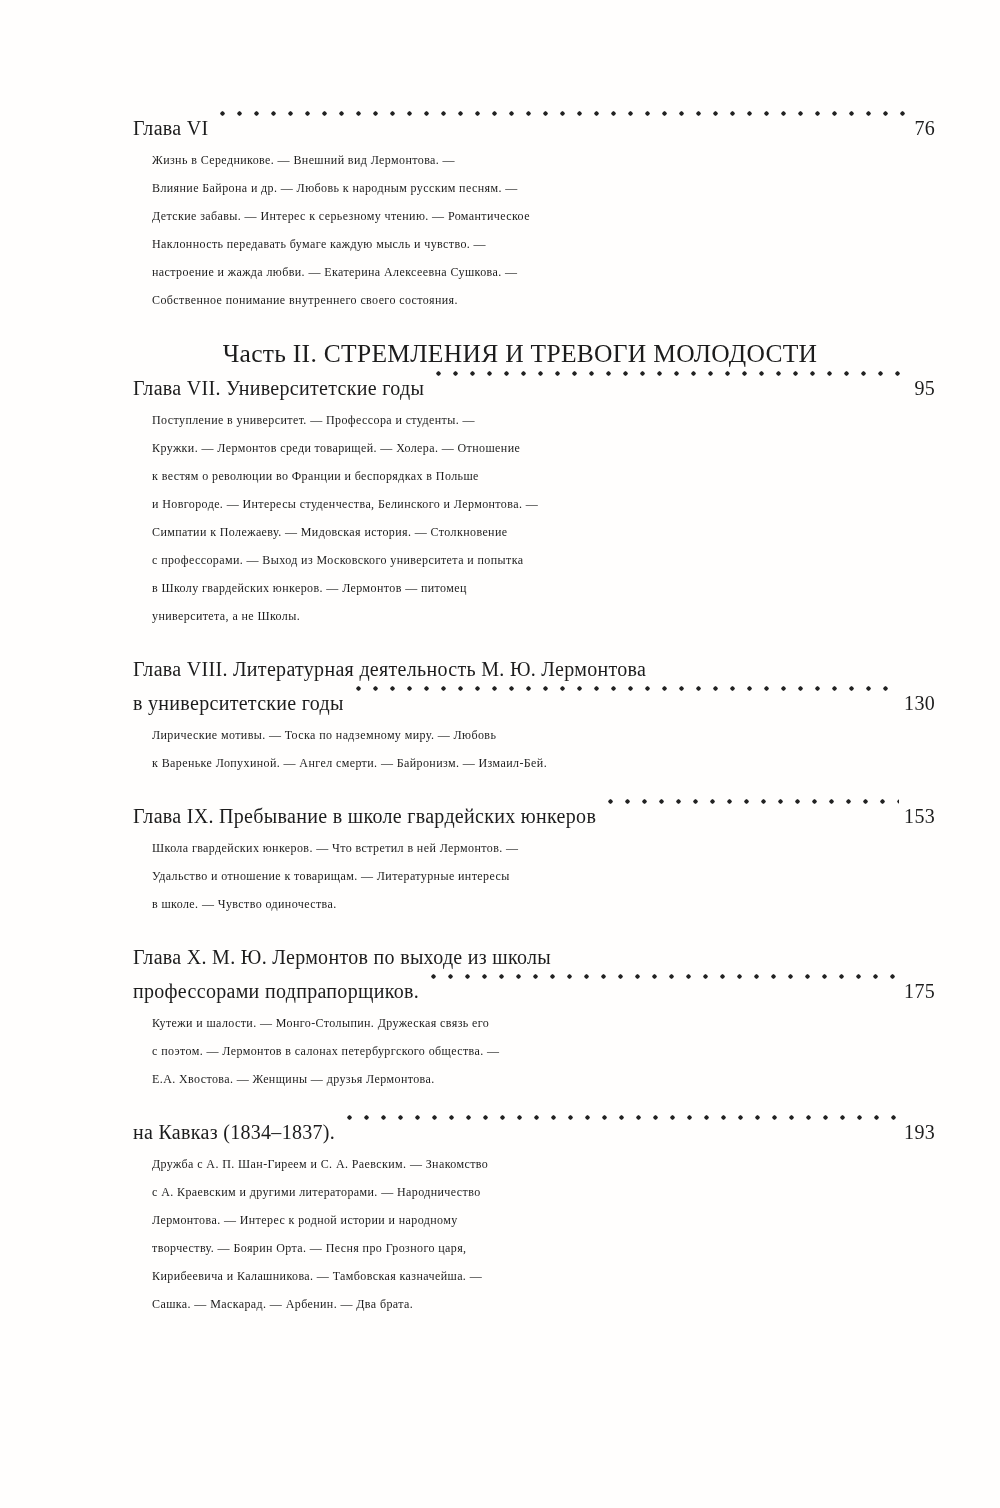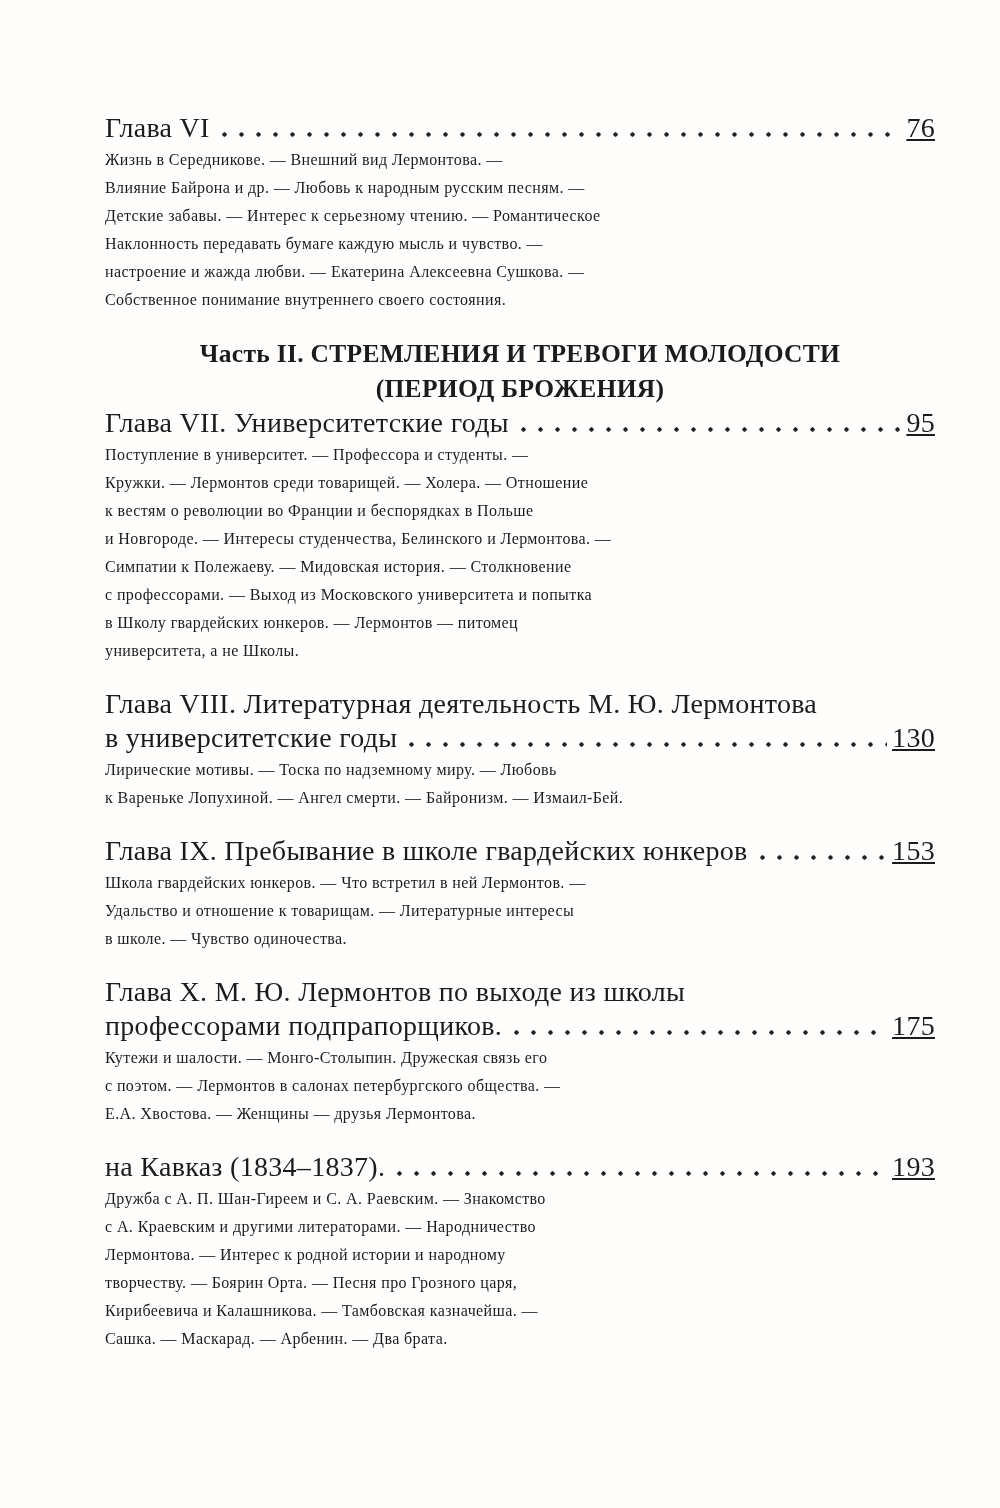--- a/index.html
+++ b/index.html
@@ -18,52 +18,53 @@
     box-sizing: border-box;
     width: 1000px;
     height: 1508px;
     padding: 111px 65px 0 105px;
     background: #fffefd;
   }
   .chapter { margin-top: 22px; }
   .chapter:first-child { margin-top: 0; }
   .title-line {
     display: flex;
-    align-items: flex-end;
+    align-items: flex-start;
     white-space: nowrap;
-    font-size: 28px;
+    font-size: 20px;
     line-height: 34px;
     letter-spacing: 0.3px;
+    margin-left: 28px;
   }
   .title-text { flex: 0 0 auto; }
   .leader {
     flex: 1 1 auto;
     height: 5px;
     margin: 0 5px 8px 12px;
     background-image: radial-gradient(circle at 2.5px 2.5px, #222222 1.9px, rgba(0,0,0,0) 2.4px);
     background-size: 17px 5px;
     background-repeat: repeat-x;
     background-position: left bottom;
     min-width: 20px;
   }
-  .page-num { flex: 0 0 auto; text-decoration: underline; }
+  .page-num { flex: 0 0 auto; }
   .summary { margin-top: 1px; }
   .summary-line {
-    font-size: 16px;
+    font-size: 12px;
     line-height: 28px;
     letter-spacing: 0.4px;
     white-space: nowrap;
+    margin-left: 47px;
   }
   .part {
     margin-top: 22px;
     text-align: center;
     font-size: 25.5px;
     line-height: 35px;
     letter-spacing: 0.3px;
-    font-weight: bold;
   }
   .part + .chapter { margin-top: 0; }
 </style>
 </head>
 <body>
 
 <main class="page">
   <div id="toc">
       <section class="chapter">
         <div class="title-line">
@@ -75,21 +76,20 @@
           <div class="summary-line">Жизнь в Середникове. — Внешний вид Лермонтова. —</div>
           <div class="summary-line">Влияние Байрона и др. — Любовь к народным русским песням. —</div>
           <div class="summary-line">Детские забавы. — Интерес к серьезному чтению. — Романтическое</div>
           <div class="summary-line">Наклонность передавать бумаге каждую мысль и чувство. —</div>
           <div class="summary-line">настроение и жажда любви. — Екатерина Алексеевна Сушкова. —</div>
           <div class="summary-line">Собственное понимание внутреннего своего состояния.</div>
         </div>
       </section>
       <div class="part">
         <div class="part-line">Часть II. СТРЕМЛЕНИЯ И ТРЕВОГИ МОЛОДОСТИ</div>
-        <div class="part-line">(ПЕРИОД БРОЖЕНИЯ)</div>
       </div>
       <section class="chapter">
         <div class="title-line">
           <span class="title-text">Глава VII. Университетские годы</span>
           <span class="leader"></span>
           <span class="page-num">95</span>
         </div>
         <div class="summary">
           <div class="summary-line">Поступление в университет. — Профессора и студенты. —</div>
           <div class="summary-line">Кружки. — Лермонтов среди товарищей. — Холера. — Отношение</div>

